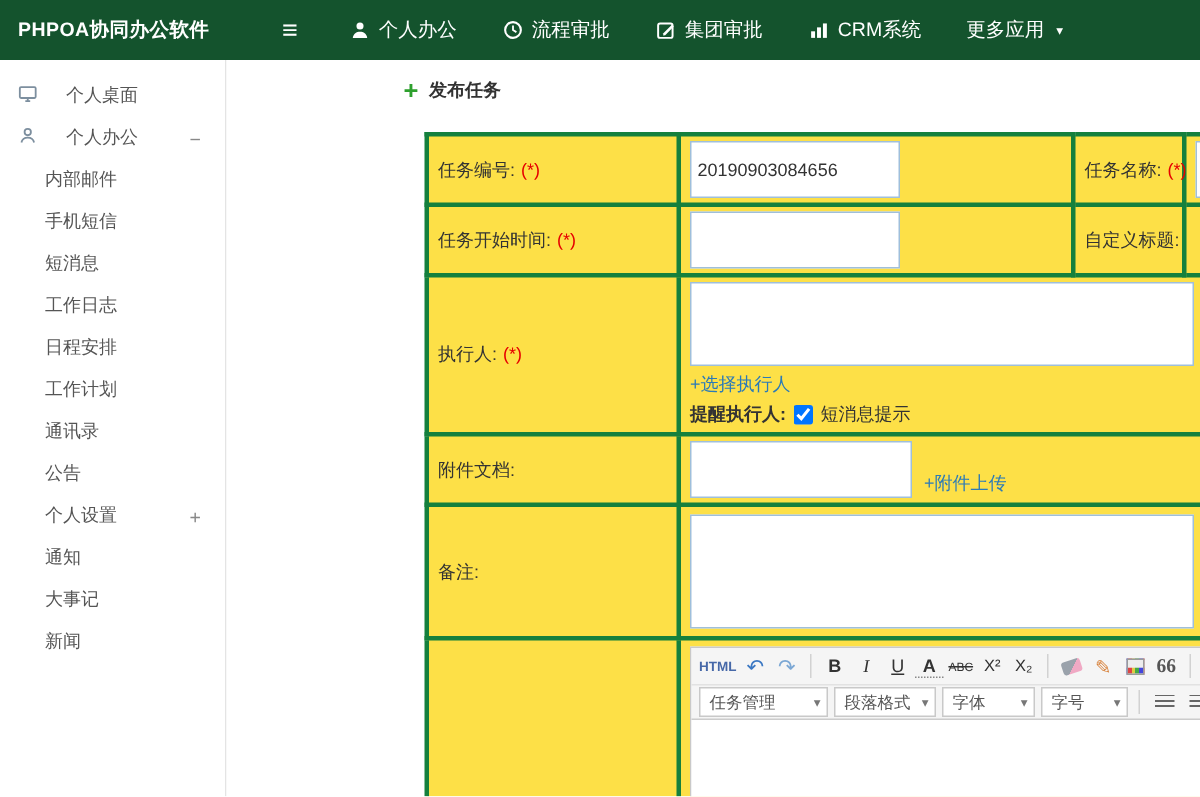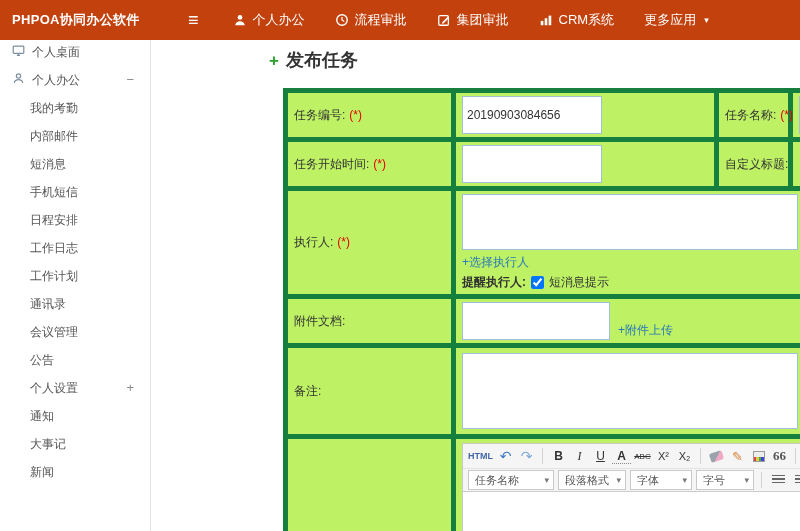--- a/index.html
+++ b/index.html
@@ -1,46 +1,46 @@
 <!DOCTYPE html>
 <html><head>
 <meta charset="utf-8">
 <style>
   * { margin:0; padding:0; box-sizing:border-box; font-family:"Liberation Sans","DejaVu Sans",sans-serif; }
   html,body { background:#fff; }
   .screen { width:800px; height:531px; overflow:hidden; background:#fff; display:flex; flex-direction:column; }
 
   
-  .topbar { flex:0 0 40px; height:40px; background:#c2410c; display:flex; align-items:center; color:#fff; }
+  .topbar { flex:0 0 40px; height:40px; background:#14532d; display:flex; align-items:center; color:#fff; }
   .logo { width:152px; padding-left:12px; font-size:13px; font-weight:bold; letter-spacing:.3px; white-space:nowrap; cursor:pointer; }
   .hamburger { margin-left:36px; font-size:18px; font-weight:bold; cursor:pointer; line-height:1; }
   .nav { display:flex; align-items:center; margin-left:34px; gap:30px; }
   .nav-item { display:flex; align-items:center; gap:6px; font-size:13px; color:#fff; cursor:pointer; white-space:nowrap; }
   .nav-item svg { display:block; }
   .caret { font-size:9px; line-height:1; }
   .nav-item .caret { margin-left:2px; }
 
   
   .body { flex:1; display:flex; min-height:0; }
   .sidebar { width:151px; flex:0 0 151px; border-right:1px solid #e4e4e4; background:#fff; padding-top:4px; overflow:hidden; }
-  .side-item { height:28px; display:flex; align-items:flex-start; padding:0 16px 0 12px; font-size:12px; color:#555; cursor:pointer; gap:7px; white-space:nowrap; }
+  .side-item { height:28px; display:flex; align-items:flex-end; padding:0 16px 0 12px; font-size:12px; color:#555; cursor:pointer; gap:19px; white-space:nowrap; }
   .side-item svg { flex:0 0 auto; }
   .side-item .toggle { margin-left:auto; color:#888; font-size:13px; }
   .side-sub .side-item { padding-left:30px; }
   .main { flex:1; overflow:hidden; background:#fff; }
   .content { padding:10px 0 0 118px; }
 
   
   .page-title { display:flex; align-items:center; gap:7px; height:20px; }
   .plus { color:#2ea02e; font-weight:bold; font-size:17px; line-height:1; }
-  .page-title .txt { font-size:18px; font-weight:bold; color:#333; }
+  .page-title .txt { font-size:12px; font-weight:bold; color:#333; }
 
   
   table.form { border-collapse:collapse; table-layout:fixed; width:1100px; margin:18px 0 0 14px; }
-  table.form td { border:5px solid #15803d; font-size:12px; color:#333; padding:3px 6px; vertical-align:middle; background:#bef264; }
+  table.form td { border:3px solid #15803d; font-size:12px; color:#333; padding:3px 6px; vertical-align:middle; background:#fde047; }
   td.lbl { padding-left:12px; white-space:nowrap; overflow:visible; }
   .req { color:#e60000; margin-left:4px; }
   input.txt { height:38px; border:1px solid #9fbfdb; padding:0 4px; font-size:12px; color:#333; outline:none; background:#fff; }
   .w140 { width:140px; }
   .w148 { width:148px; }
   textarea.box { width:336px; border:1px solid #9fbfdb; resize:none; display:block; outline:none; background:#fff; }
   .exec-box { height:56px; }
   .remark-box { height:76px; margin:2px 0; }
   a.link { color:#2a7ab8; text-decoration:none; font-size:12px; cursor:pointer;margin-top:19px; }
   .choose-line { margin-top:4px; }
@@ -151,45 +151,39 @@
           <svg width="13" height="13" viewBox="0 0 16 16">
               <circle cx="8" cy="5" r="2.6" fill="none" stroke="#7d8f9f" stroke-width="1.5"></circle>
               <path d="M2.8 13.5c.6-2.8 2.7-4 5.2-4s4.6 1.2 5.2 4" fill="none" stroke="#7d8f9f" stroke-width="1.5"></path>
             </svg>
         </span>
         <span>个人办公</span>
         <span class="toggle">−</span>
       </div>
       <div class="side-sub">
         <div class="side-item">
-            <span>我的考勤</span>
-          </div>
-        <div class="side-item">
             <span>内部邮件</span>
           </div>
         <div class="side-item">
+            <span>手机短信</span>
+          </div>
+        <div class="side-item">
             <span>短消息</span>
           </div>
         <div class="side-item">
-            <span>手机短信</span>
+            <span>工作日志</span>
           </div>
         <div class="side-item">
             <span>日程安排</span>
           </div>
         <div class="side-item">
-            <span>工作日志</span>
-          </div>
-        <div class="side-item">
             <span>工作计划</span>
           </div>
         <div class="side-item">
             <span>通讯录</span>
-          </div>
-        <div class="side-item">
-            <span>会议管理</span>
           </div>
         <div class="side-item">
             <span>公告</span>
           </div>
         <div class="side-item">
           <span>个人设置</span>
           <span class="toggle">+</span>
         </div>
         <div class="side-item">
             <span>通知</span>
@@ -320,21 +314,21 @@
                   <span class="tbtn quote66">66</span>
                   <span class="sep"></span>
                   <span class="fontcolor">
                     
                     
                   </span>
                 </div>
 
                 <div class="tb-row second">
                   <span class="dd w86">
-                    <span>任务名称</span>
+                    <span>任务管理</span>
                     <span class="caret">▾</span>
                   </span>
                   <span class="dd w68">
                     <span>段落格式</span>
                     <span class="caret">▾</span>
                   </span>
                   <span class="dd w62">
                     <span>字体</span>
                     <span class="caret">▾</span>
                   </span>

